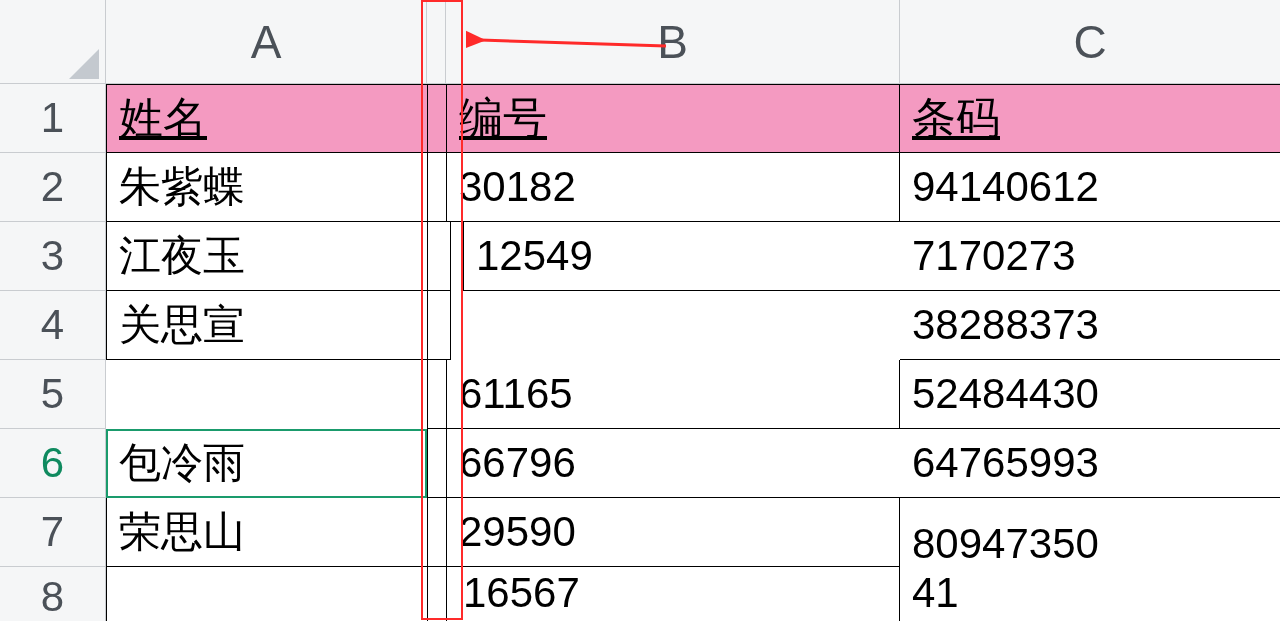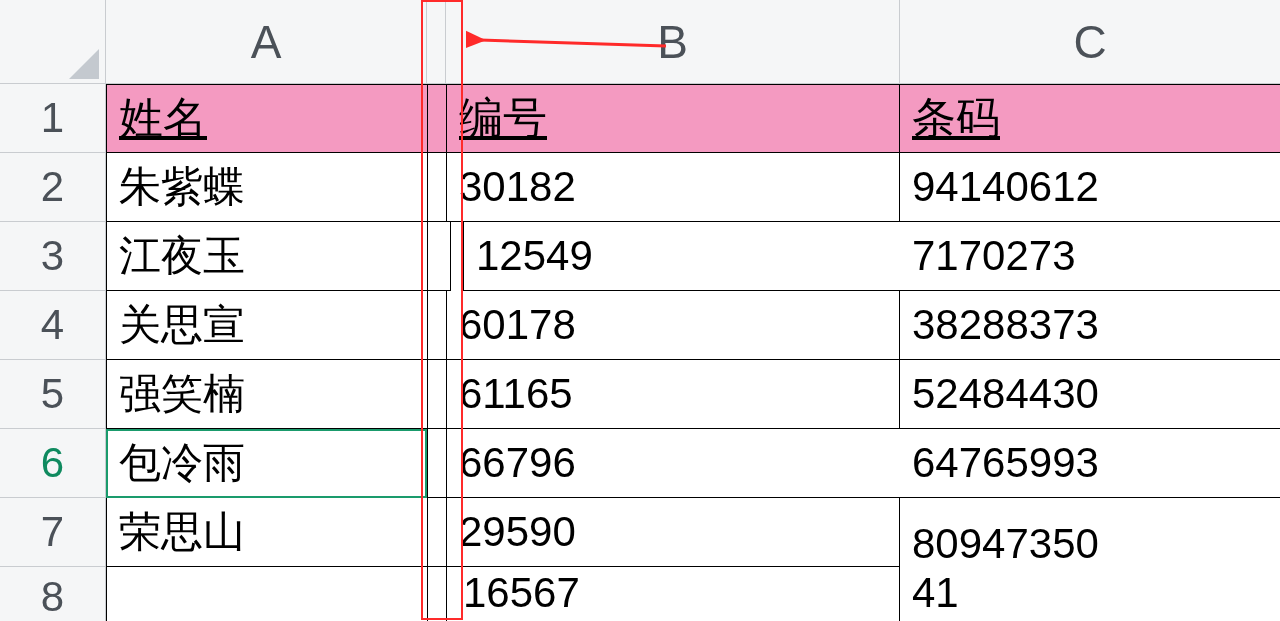--- a/index.html
+++ b/index.html
@@ -145,24 +145,22 @@
   <div class="cell" style="left:446px; top:153px; width:454px; border-left:1.5px solid #000;">30182</div>
   <div class="cell cC" style="left:900px; top:153px; width:380px;">94140612</div>
 
   <div class="cell cA" style="left:106px; top:222px; width:321px; border-left:1.5px solid #000;">江夜玉</div>
   <div class="cell cAn-narrow" style="left:427px; top:222px; width:19px;"></div>
   <div class="cell" style="left:446px; top:222px; width:452px; border-left:1.5px solid #000;margin-left:17px;">12549</div>
   <div class="cell cC" style="left:900px; top:222px; width:380px;">7170273</div>
 
   <div class="cell cA" style="left:106px; top:291px; width:321px; border-left:1.5px solid #000;">关思宣</div>
   <div class="cell cAn-narrow" style="left:427px; top:291px; width:19px;"></div>
-  <div class="cell" style="left:446px; top:291px; width:454px; border-left:1.5px solid #000;">60178</div>
   <div class="cell cC" style="left:900px; top:291px; width:380px;">38288373</div>
 
-  <div class="cell cA" style="left:106px; top:360px; width:321px; border-left:1.5px solid #000;">强笑楠</div>
   <div class="cell cAn-narrow" style="left:427px; top:360px; width:19px;"></div>
   <div class="cell" style="left:446px; top:360px; width:454px; border-left:1.5px solid #000;">61165</div>
   <div class="cell cC" style="left:900px; top:360px; width:380px;">52484430</div>
 
   <div class="cell cA" style="left:106px; top:429px; width:321px; border-left:1.5px solid #000;">包冷雨</div>
   <div class="cell cAn-narrow" style="left:427px; top:429px; width:19px;"></div>
   <div class="cell" style="left:446px; top:429px; width:493px; border-left:1.5px solid #000;">66796</div>
   <div class="cell cC" style="left:900px; top:429px; width:380px;">64765993</div>
   <div class="active-cell-border" style="left:106px; top:429px; width:321px; height:69px;"></div>
 

